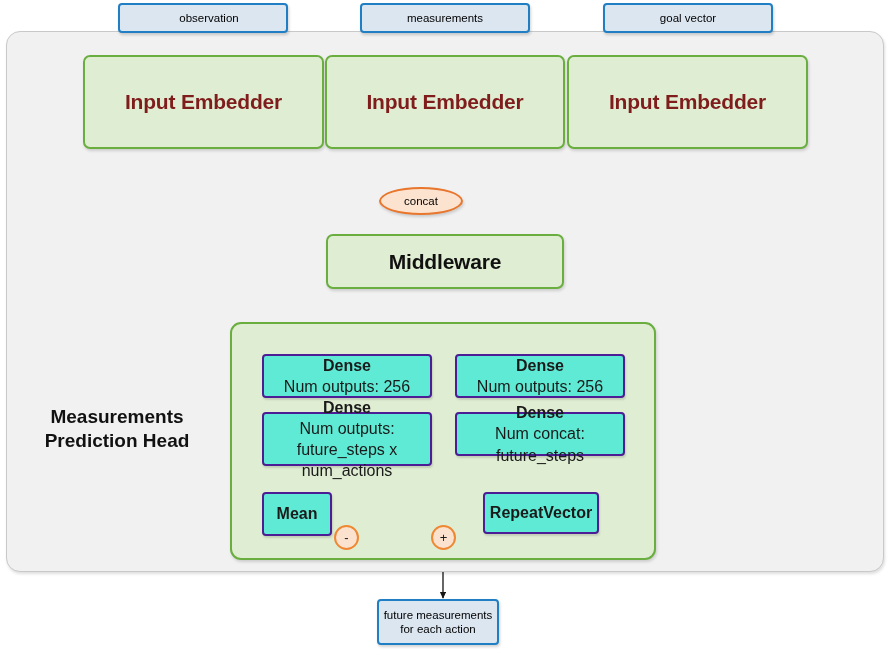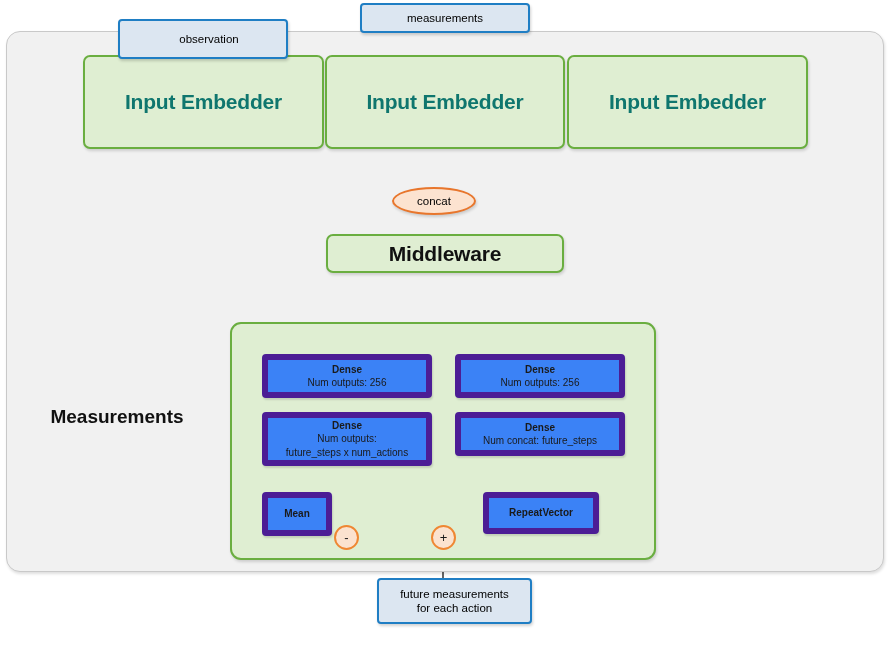--- a/index.html
+++ b/index.html
@@ -57,21 +57,21 @@
   .green-box{
     background:#dfeed2;
     border:2px solid #6aae40;
     border-radius:7px;
     box-shadow:1px 2px 3px rgba(0,0,0,0.15);
     z-index:4;
   }
   .embedder{
     font-size:21px;
     font-weight:bold;
-    color:#0f766e;
+    color:#7f1d1d;
     letter-spacing:-0.2px;
   }
   .middleware{
     font-size:21px;
     font-weight:bold;
     color:#111111;
     letter-spacing:-0.2px;
   }
 
   
@@ -89,25 +89,25 @@
     text-align:center;
     font-size:19px;
     font-weight:bold;
     line-height:1.25;
     color:#111111;
     z-index:5;
   }
 
   
   .op-box{
-    background:#3b82f6;
-    border:6px solid #4c1d95;
+    background:#5eead4;
+    border:2px solid #4c1d95;
     border-radius:4px;
     box-shadow:1px 2px 2px rgba(0,0,0,0.13);
-    font-size:10px;
+    font-size:16px;
     color:#1a1a1a;
     line-height:1.32;
     z-index:6;
   }
   .op-title{font-weight:bold;}
 
   
   .ellipse{
     background:#fce3d0;
     border:2px solid #e8762c;
@@ -134,20 +134,21 @@
 <body>
 
 <div id="stage">
 
   <div class="node outer-frame"></div>
 
   <div class="node group-box" style="left:230px; top:322px; width:426px; height:238px;"></div>
 
   <div class="group-label">
     <div>Measurements</div>
+    <div>Prediction Head</div>
   </div>
 
   <svg id="wires" viewBox="0 0 890 650">
     <defs>
       <marker id="arrow" markerWidth="9" markerHeight="9" refX="6.2" refY="3.2" orient="auto" markerUnits="userSpaceOnUse">
         <path d="M0,0 L7,3.2 L0,6.4 z" fill="#151515"></path>
       </marker>
     </defs>
     <g fill="none" stroke="#151515" stroke-width="1.3" marker-end="url(#arrow)">
 
@@ -205,42 +206,45 @@
     <g fill="none" stroke="#151515" stroke-width="1.3">
       <path d="M540,521 L540,531 Q540,537 534,537 L470,537"></path>
     </g>
     <g fill="none" stroke="#151515" stroke-width="1.3" marker-end="url(#arrow)">
       <path d="M472,537 L459,537"></path>
 
       <path d="M443,550 L443,598"></path>
     </g>
   </svg>
 
-  <div class="node io-box" style="left:118px; top:19px; width:170px; height:40px;padding-left:12px;">
+  <div class="node io-box" style="left:118px; top:3px; width:170px; height:30px;padding-left:12px;">
     <span>observation</span>
   </div>
   <div class="node io-box" style="left:360px; top:3px; width:170px; height:30px;">
     <span>measurements</span>
   </div>
+  <div class="node io-box" style="left:603px; top:3px; width:170px; height:30px;">
+    <span>goal vector</span>
+  </div>
 
   <div class="node green-box embedder" style="left:83px; top:55px; width:241px; height:94px;">
     <span>Input Embedder</span>
   </div>
   <div class="node green-box embedder" style="left:325px; top:55px; width:240px; height:94px;">
     <span>Input Embedder</span>
   </div>
   <div class="node green-box embedder" style="left:567px; top:55px; width:241px; height:94px;">
     <span>Input Embedder</span>
   </div>
 
-  <div class="node ellipse" style="left:392px; top:187px; width:84px; height:28px;">
+  <div class="node ellipse" style="left:379px; top:187px; width:84px; height:28px;">
     <span>concat</span>
   </div>
 
-  <div class="node green-box middleware" style="left:326px; top:234px; width:238px; height:39px;">
+  <div class="node green-box middleware" style="left:326px; top:234px; width:238px; height:55px;">
     <span>Middleware</span>
   </div>
 
   <div class="node op-box" style="left:262px; top:354px; width:170px; height:44px;">
     <span class="op-title">Dense</span>
     <span>Num outputs: 256</span>
   </div>
 
   <div class="node op-box" style="left:262px; top:412px; width:170px; height:54px;">
     <span class="op-title">Dense</span>
@@ -266,18 +270,18 @@
     <span class="op-title">RepeatVector</span>
   </div>
 
   <div class="node op-circle" style="left:334px; top:525px;">
     <span>-</span>
   </div>
   <div class="node op-circle" style="left:431px; top:525px;">
     <span>+</span>
   </div>
 
-  <div class="node io-box" style="left:377px; top:578px; width:155px; height:46px;">
+  <div class="node io-box" style="left:377px; top:599px; width:122px; height:46px;">
     <span>future measurements</span>
     <span>for each action</span>
   </div>
 
 </div>
 
 </body></html>

